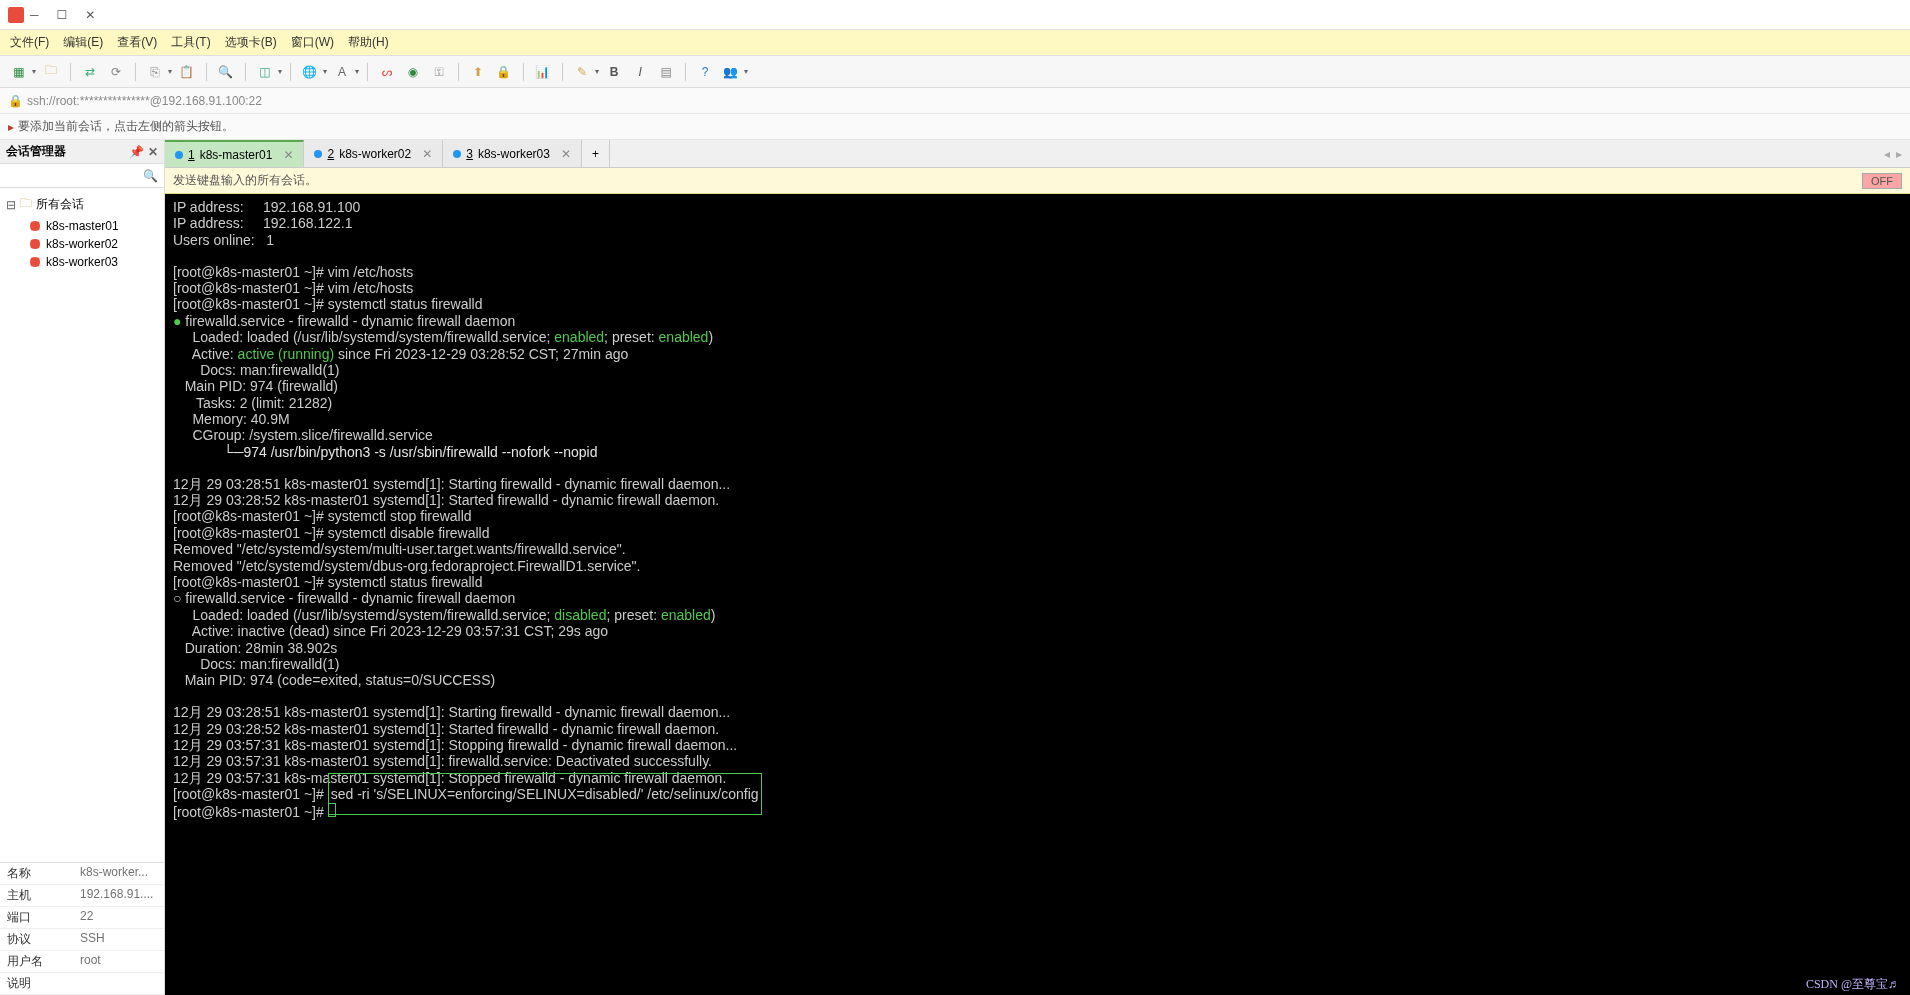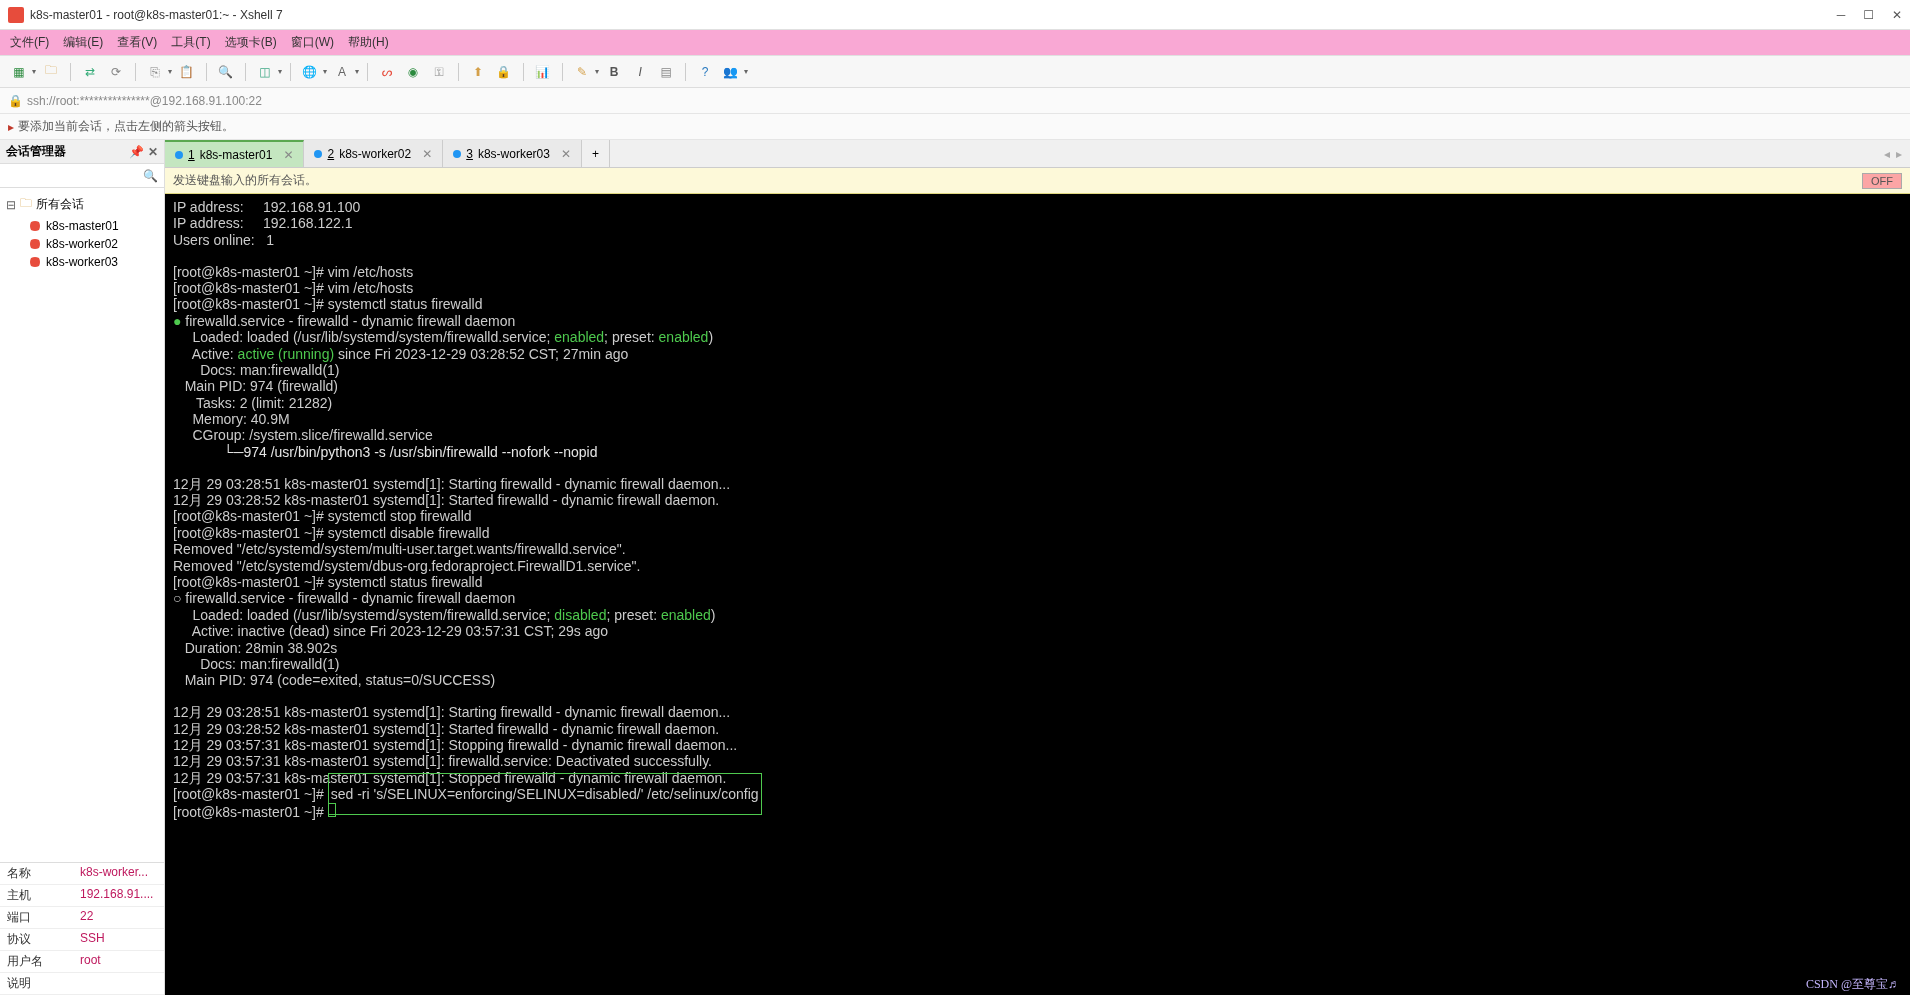--- a/index.html
+++ b/index.html
@@ -1,21 +1,21 @@
 <!DOCTYPE html>
 <html><head>
 <meta charset="utf-8">
 <style>
 * { margin: 0; padding: 0; box-sizing: border-box; font-family: "Microsoft YaHei", Arial, sans-serif; }
 body { width: 1910px; height: 995px; background: #f0f0f0; overflow: hidden; font-size: 12px; }
 .titlebar { height: 30px; background: #fff; display: flex; align-items: center; padding: 0 8px; border-bottom: 1px solid #e0e0e0; }
 .titlebar .appicon { width: 16px; height: 16px; background: #e74c3c; border-radius: 2px; margin-right: 6px; }
 .titlebar .title { flex: 1; color: #333; font-size: 12px; }
 .titlebar .winbtns { display: flex; gap: 18px; color: #555; }
-.menubar { height: 26px; background: #f9a8d4; display: flex; align-items: center; padding: 0 10px; gap: 14px; border-bottom: 1px solid #e0e0e0; }
+.menubar { height: 26px; background: #fef9c3; display: flex; align-items: center; padding: 0 10px; gap: 14px; border-bottom: 1px solid #e0e0e0; }
 .menubar span { color: #333; cursor: pointer; }
 .toolbar { height: 32px; background: #f7f7f7; display: flex; align-items: center; padding: 0 8px; gap: 4px; border-bottom: 1px solid #ddd; }
 .tb-btn { width: 22px; height: 22px; display: flex; align-items: center; justify-content: center; border-radius: 2px; }
 .tb-sep { width: 1px; height: 18px; background: #ccc; margin: 0 4px; }
 .tb-dd { font-size: 8px; color: #666; margin-left: -2px; }
 .addrbar { height: 26px; background: #fafafa; display: flex; align-items: center; padding: 0 8px; border-bottom: 1px solid #e5e5e5; color: #888; }
 .lockicon { color: #d4a04a; margin-right: 4px; }
 .tipbar { height: 26px; background: #fafafa; display: flex; align-items: center; padding: 0 8px; border-bottom: 1px solid #e5e5e5; color: #555; }
 .tipbar .flag { color: #c0392b; margin-right: 4px; }
 .main { display: flex; height: calc(995px - 30px - 26px - 32px - 26px - 26px); }
@@ -27,21 +27,21 @@
 .tree-item { display: flex; align-items: center; padding: 2px 6px; gap: 4px; }
 .tree-item.root { font-weight: normal; }
 .tree-item.child { padding-left: 28px; }
 .fbox { width: 10px; color: #666; }
 .folder { color: #d4a04a; }
 .sicon { width: 14px; height: 14px; display: inline-flex; align-items: center; justify-content: center; }
 .sicon svg { width: 12px; height: 12px; }
 .proptable { border-top: 1px solid #ddd; }
 .proptable .row { display: flex; border-bottom: 1px solid #eee; }
 .proptable .k { width: 76px; padding: 2px 7px; color: #333; }
-.proptable .v { flex: 1; padding: 2px 4px; color: #be185d; overflow: hidden; white-space: nowrap; text-overflow: ellipsis; }
+.proptable .v { flex: 1; padding: 2px 4px; color: #737373; overflow: hidden; white-space: nowrap; text-overflow: ellipsis; }
 .content { flex: 1; display: flex; flex-direction: column; background: #fff; }
 .tabs { height: 28px; background: #f0f0f0; display: flex; align-items: stretch; border-bottom: 1px solid #ccc; }
 .tab { display: flex; align-items: center; padding: 0 10px; gap: 5px; border-right: 1px solid #ccc; background: #eaeaea; cursor: pointer; min-width: 130px; }
 .tab.active { background: #c4e6c0; border-top: 2px solid #5aa850; }
 .tab .dot { width: 8px; height: 8px; border-radius: 50%; background: #2196f3; }
 .tab .num { text-decoration: underline; }
 .tab .close { color: #888; margin-left: 6px; }
 .tab.add { min-width: 28px; justify-content: center; background: #f0f0f0; }
 .tabnav { margin-left: auto; display: flex; align-items: center; gap: 6px; padding: 0 8px; color: #aaa; }
 .broadcast { height: 26px; background: #fdf9d9; border-bottom: 1px solid #e0d880; display: flex; align-items: center; padding: 0 8px; color: #555; }
@@ -53,21 +53,20 @@
 .terminal .bullet-w { color: #ccc; }
 .terminal .hl { border: 1px solid #4ec94e; padding: 12px 2px; }
 .terminal .cursor { display: inline-block; width: 8px; height: 14px; border: 1px solid #4ec94e; }
 .watermark { position: absolute; bottom: 4px; right: 10px; color: #c4b5fd; font-size: 12px; font-family: "Microsoft YaHei"; }
 </style>
 </head>
 <body>
 
 <div class="titlebar">
   <div class="appicon"></div>
-  <div class="title">k8s-master01 - root@k8s-master01:~ - Xshell 7</div>
   <div class="winbtns">
     <span>─</span>
     <span>☐</span>
     <span>✕</span>
   </div>
 </div>
 
 <div class="menubar">
   <span>文件(F)</span>
   <span>编辑(E)</span>

